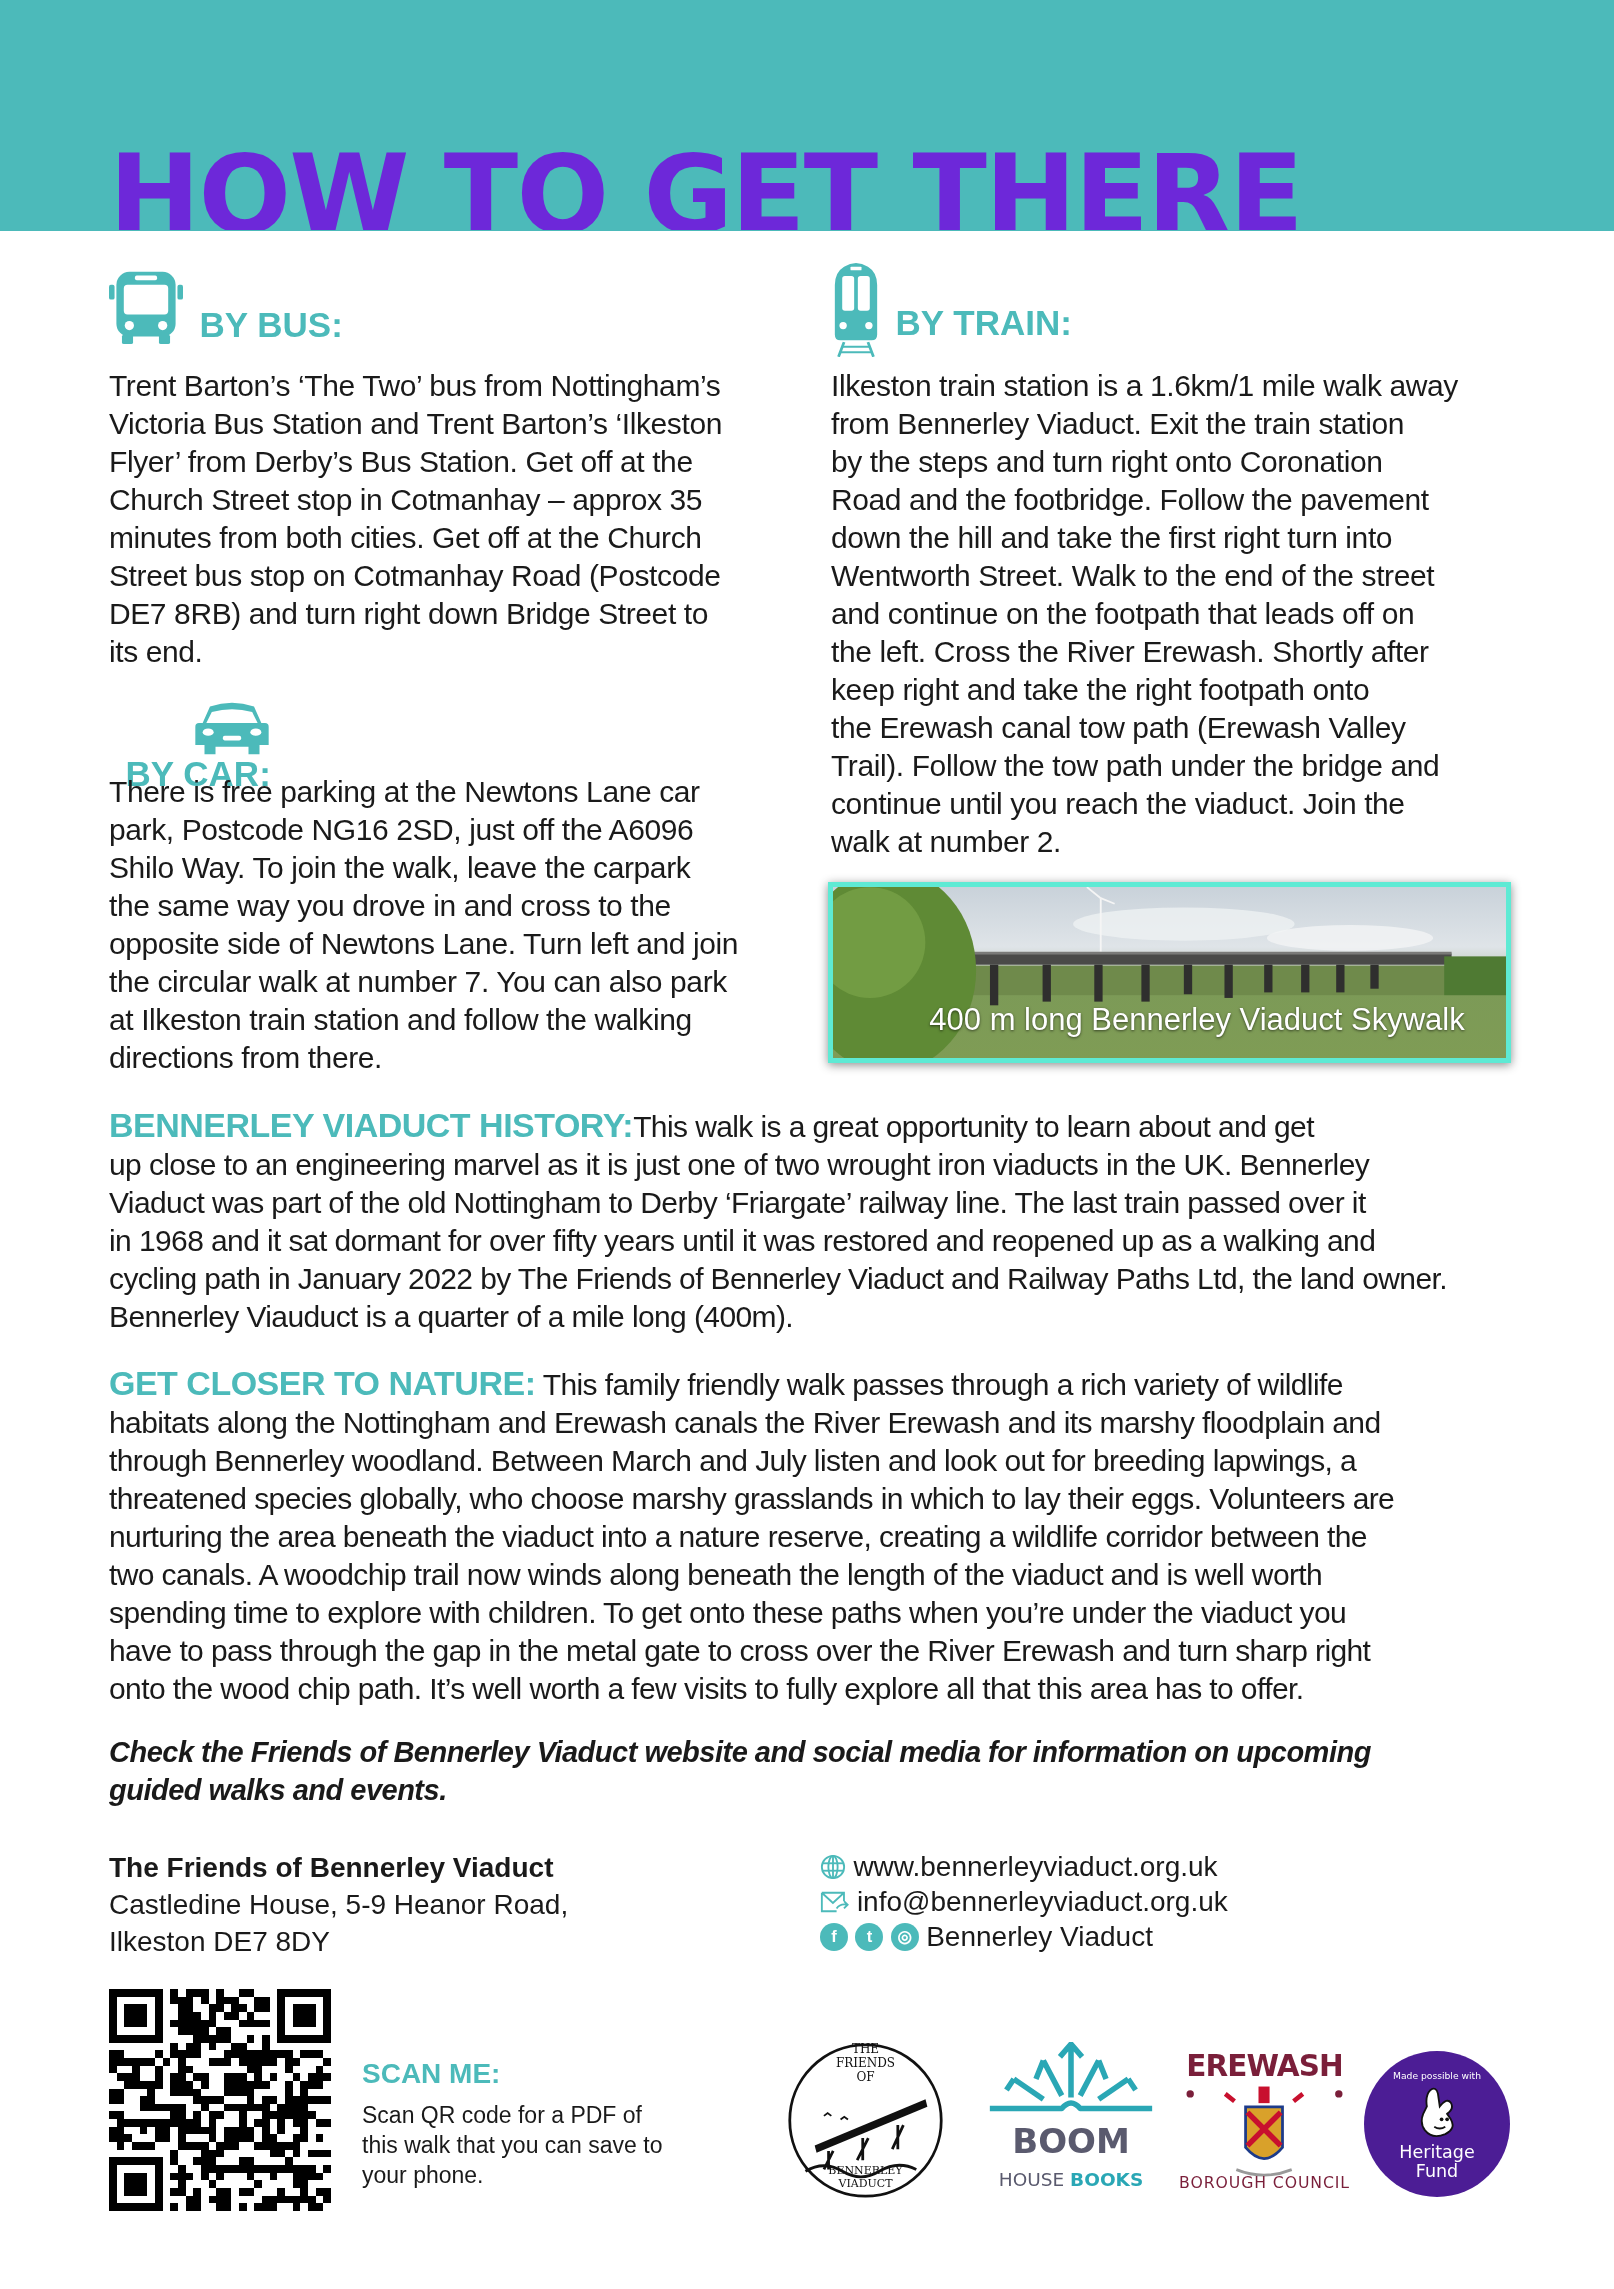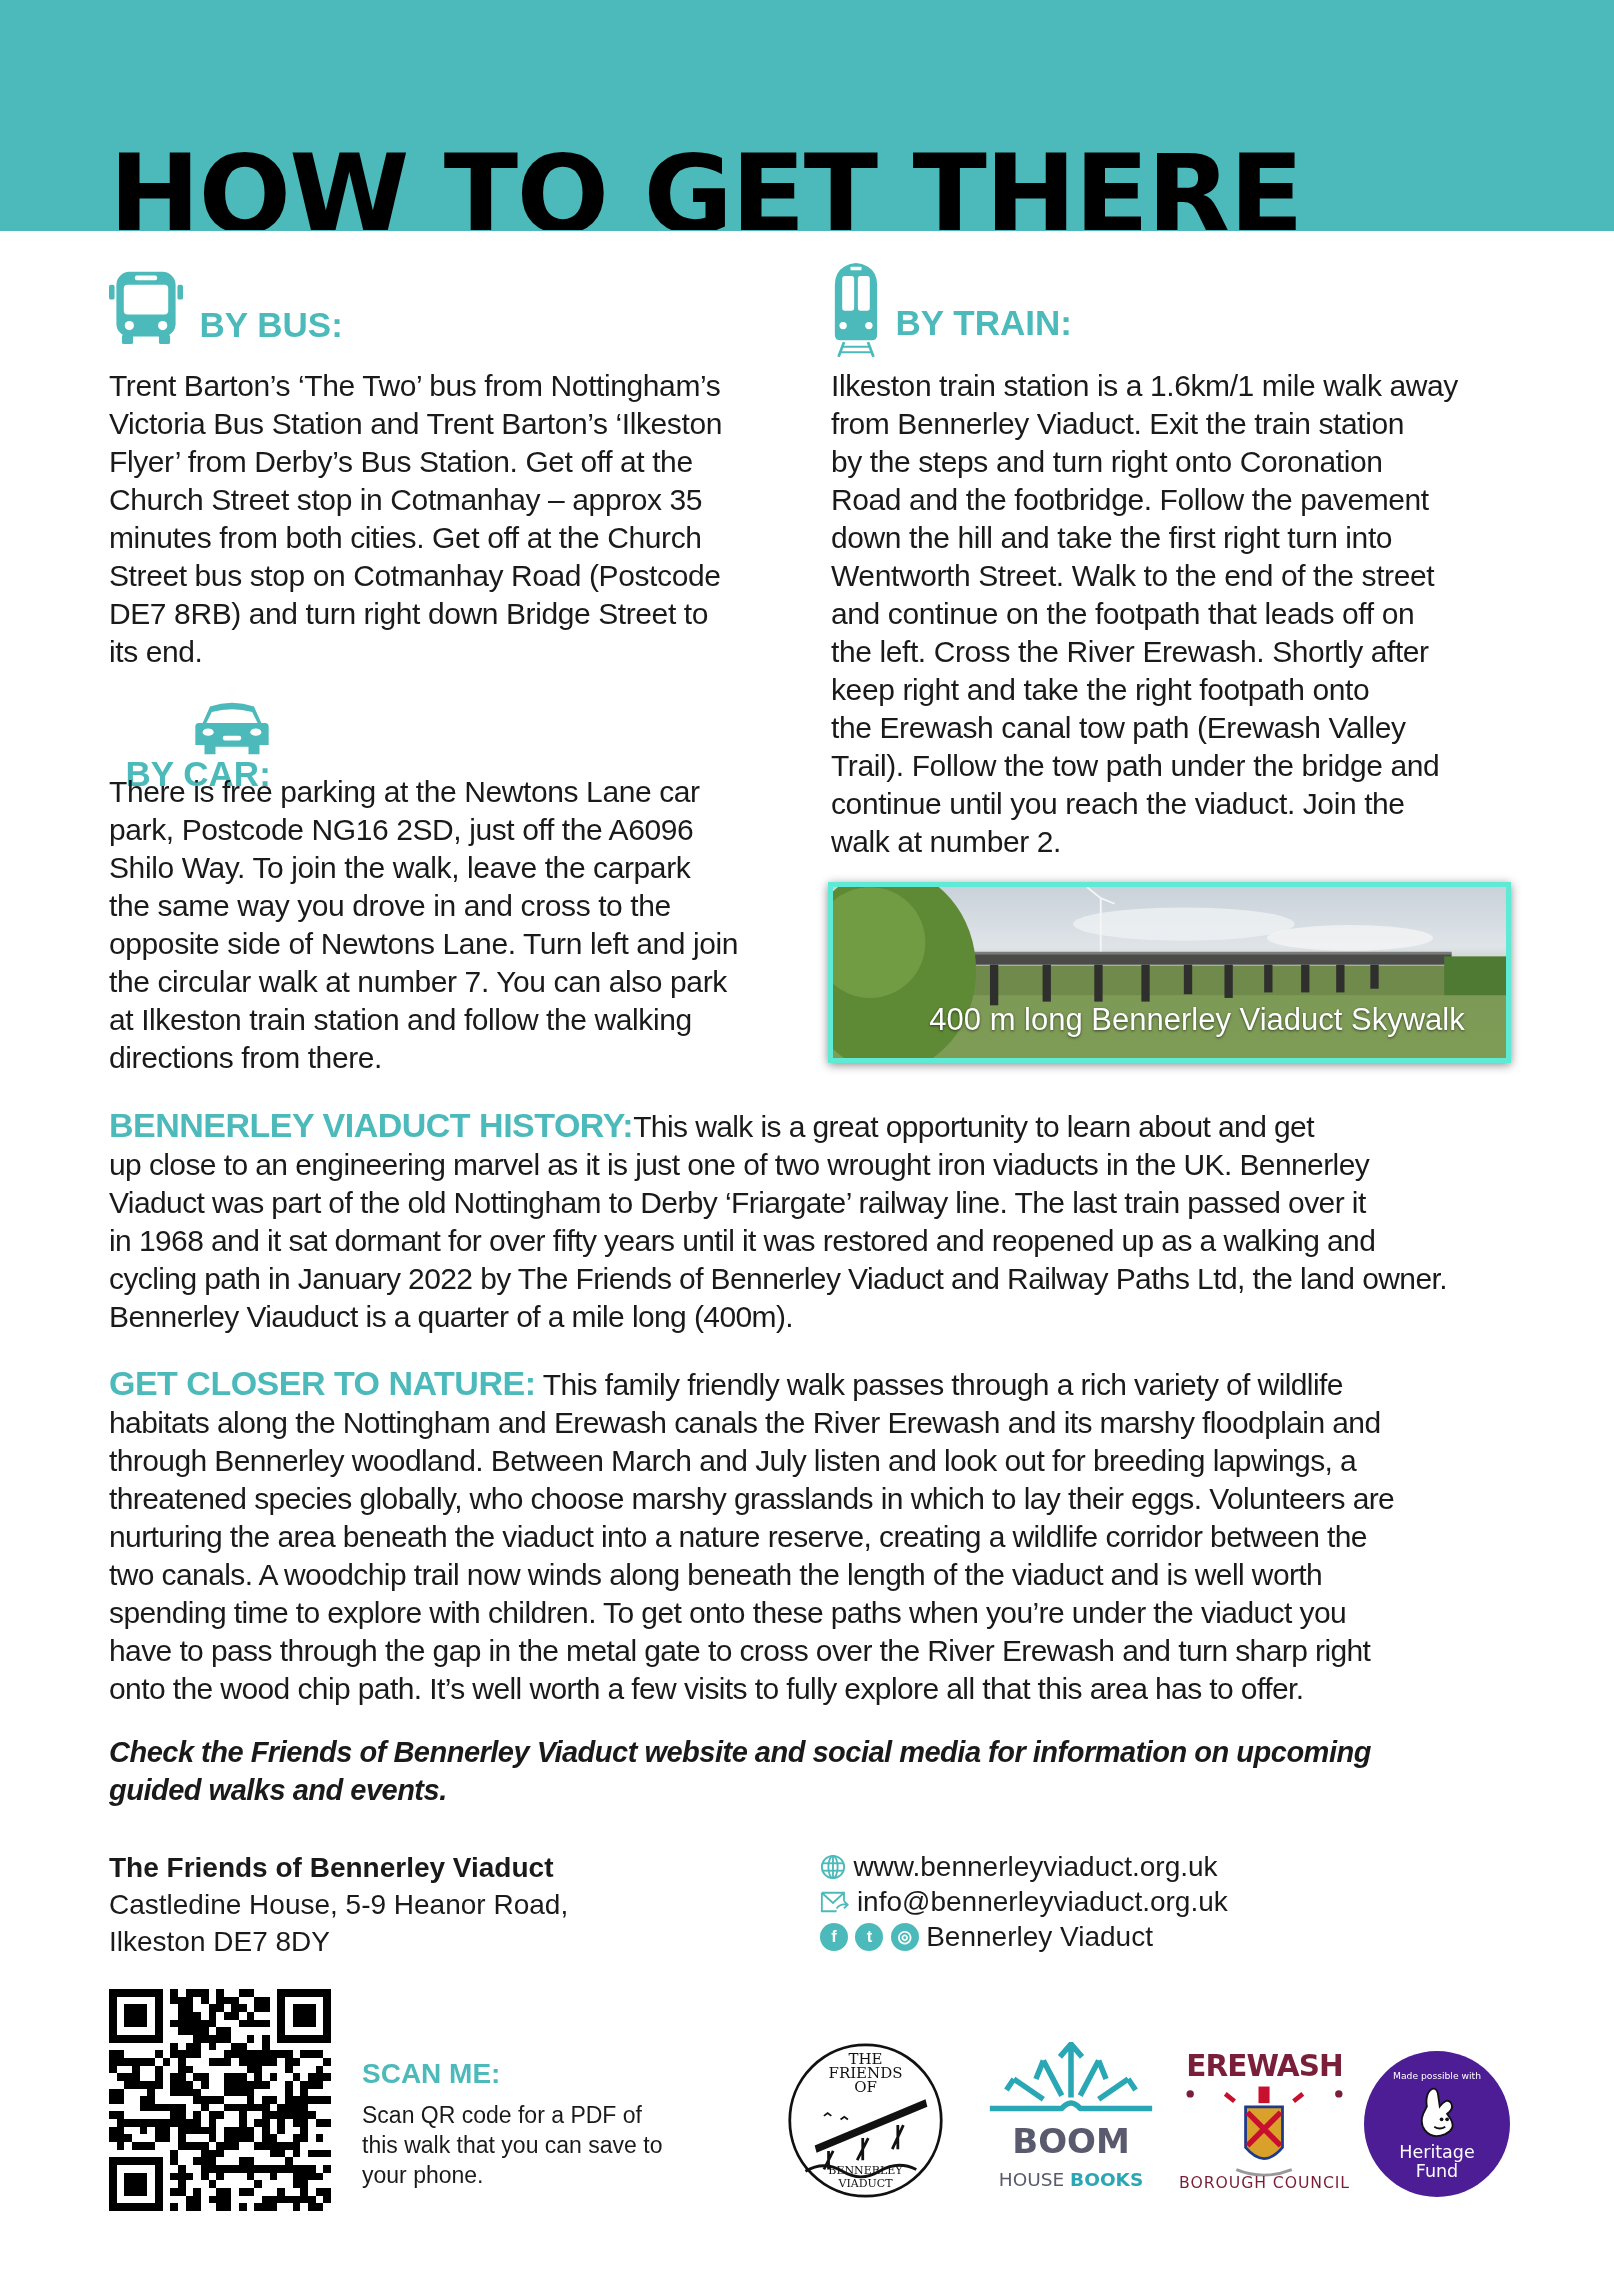--- a/index.html
+++ b/index.html
@@ -1,18 +1,18 @@
 <!DOCTYPE html>
 <html style="font-size:14.8px"><head>
 <meta charset="utf-8">
 <style>
   html, body { margin: 0; padding: 0; background: #ffffff; }
   body { width: 1614px; height: 2290px; position: relative; overflow: hidden; font-family: "Liberation Sans", "DejaVu Sans", sans-serif; color: #1a1a1a; }
   .banner { position: absolute; left: 0; top: 0; width: 1614px; height: 231px; background: #4cbaba; overflow: hidden; }
-  .banner-title { position: absolute; left: 109px; top: 140px; font-family: "DejaVu Sans", sans-serif; font-weight: bold; font-size: 109px; line-height: 1; color: #000000; letter-spacing: -1.8px; white-space: nowrap; }
+  .banner-title { position: absolute; left: 109px; top: 140px; font-family: "DejaVu Sans", sans-serif; font-weight: bold; font-size: 109px; line-height: 1; color: #6d28d9; letter-spacing: -1.8px; white-space: nowrap; }
   .section-head { position: absolute; display: flex; align-items: flex-end; }
   .section-head .h { font-family: "Liberation Sans", sans-serif; font-weight: bold; font-size: 35px; color: #4cbaba; line-height: 1; margin-left: 16.6px; margin-bottom: 3.7px; }
   .body-text { position: absolute; font-family: "Liberation Sans", sans-serif; font-size: 30px; line-height: 38px; color: #1a1a1a; letter-spacing: -0.4px; }
   .wide-text { position: absolute; left: 109px; width: 1403px; font-family: "Liberation Sans", sans-serif; font-size: 30px; line-height: 38px; color: #1a1a1a; letter-spacing: -0.6px; }
   .wide-text .lead { font-weight: bold; color: #4cbaba; font-size: 34px; letter-spacing: -0.5px; }
   .photo-frame { position: absolute; left: 828px; top: 882px; width: 683px; height: 181px; background: #5eead4; box-shadow: 0 1.8px 9.2px rgba(0,0,0,0.45); }
   .photo { position: absolute; left: 4.6px; top: 4.6px; right: 4.6px; bottom: 4.6px; overflow: hidden; background: linear-gradient(180deg, #c9d2da 0%, #dfe4e8 35%, #b8c2b2 52%, #7c9a57 60%, #7f9c55 100%); }
   .photo .caption { position: absolute; left: 55px; right: 0; bottom: 20px; text-align: center; color: #ffffff; font-family: "Liberation Sans", sans-serif; font-size: 31px; text-shadow: 0 0.9px 2.8px rgba(0,0,0,0.6); }
   .italic-note { position: absolute; left: 109px; top: 1733px; width: 1292px; font-family: "Liberation Sans", sans-serif; font-style: italic; font-weight: bold; font-size: 29px; line-height: 38px; color: #1a1a1a; letter-spacing: -0.5px; }
   .addr { position: absolute; left: 109px; top: 1849px; font-family: "Liberation Sans", sans-serif; font-size: 28px; line-height: 37px; color: #1a1a1a; }
@@ -593,21 +593,21 @@
 </div>
 
 <div class="logo" style="left:787px; top:2042px; width:157px; height:157px;">
   <svg width="157" height="157" viewBox="0 0 170 170">
     <ellipse cx="85" cy="85" rx="82" ry="82" fill="#fff" stroke="#111" stroke-width="3"></ellipse>
     <path d="M30 112 L150 62 L152 70 L32 120 Z" fill="#111"></path>
     <path d="M45 118 L45 138 M40 138 L50 118 M82 104 L82 128 M76 128 L88 104 M120 90 L120 116 M114 116 L126 90" stroke="#111" stroke-width="3"></path>
     <path d="M20 140 Q40 128 60 140 T100 140 T140 138" stroke="#111" stroke-width="3" fill="none"></path>
     <path d="M40 80 l4 -3 l4 3 M58 84 l4 -3 l4 3" stroke="#111" stroke-width="2" fill="none"></path>
   </svg>
-  <div style="position:absolute;left:0;top:10px;width:157px;text-align:center;font-family:'DejaVu Serif',serif;font-size:15px;line-height:14px;color:#111;">
+  <div style="position:absolute;left:0;top:0;width:157px;text-align:center;font-family:'DejaVu Serif',serif;font-size:12px;line-height:14px;color:#111;">
     <div>THE</div>
     <div>FRIENDS</div>
     <div>OF</div>
   </div>
   <div style="position:absolute;left:0;top:122px;width:157px;text-align:center;font-family:'DejaVu Serif',serif;font-size:11px;line-height:13px;color:#111;">
     <div>BENNERLEY</div>
     <div>VIADUCT</div>
   </div>
 </div>
 

